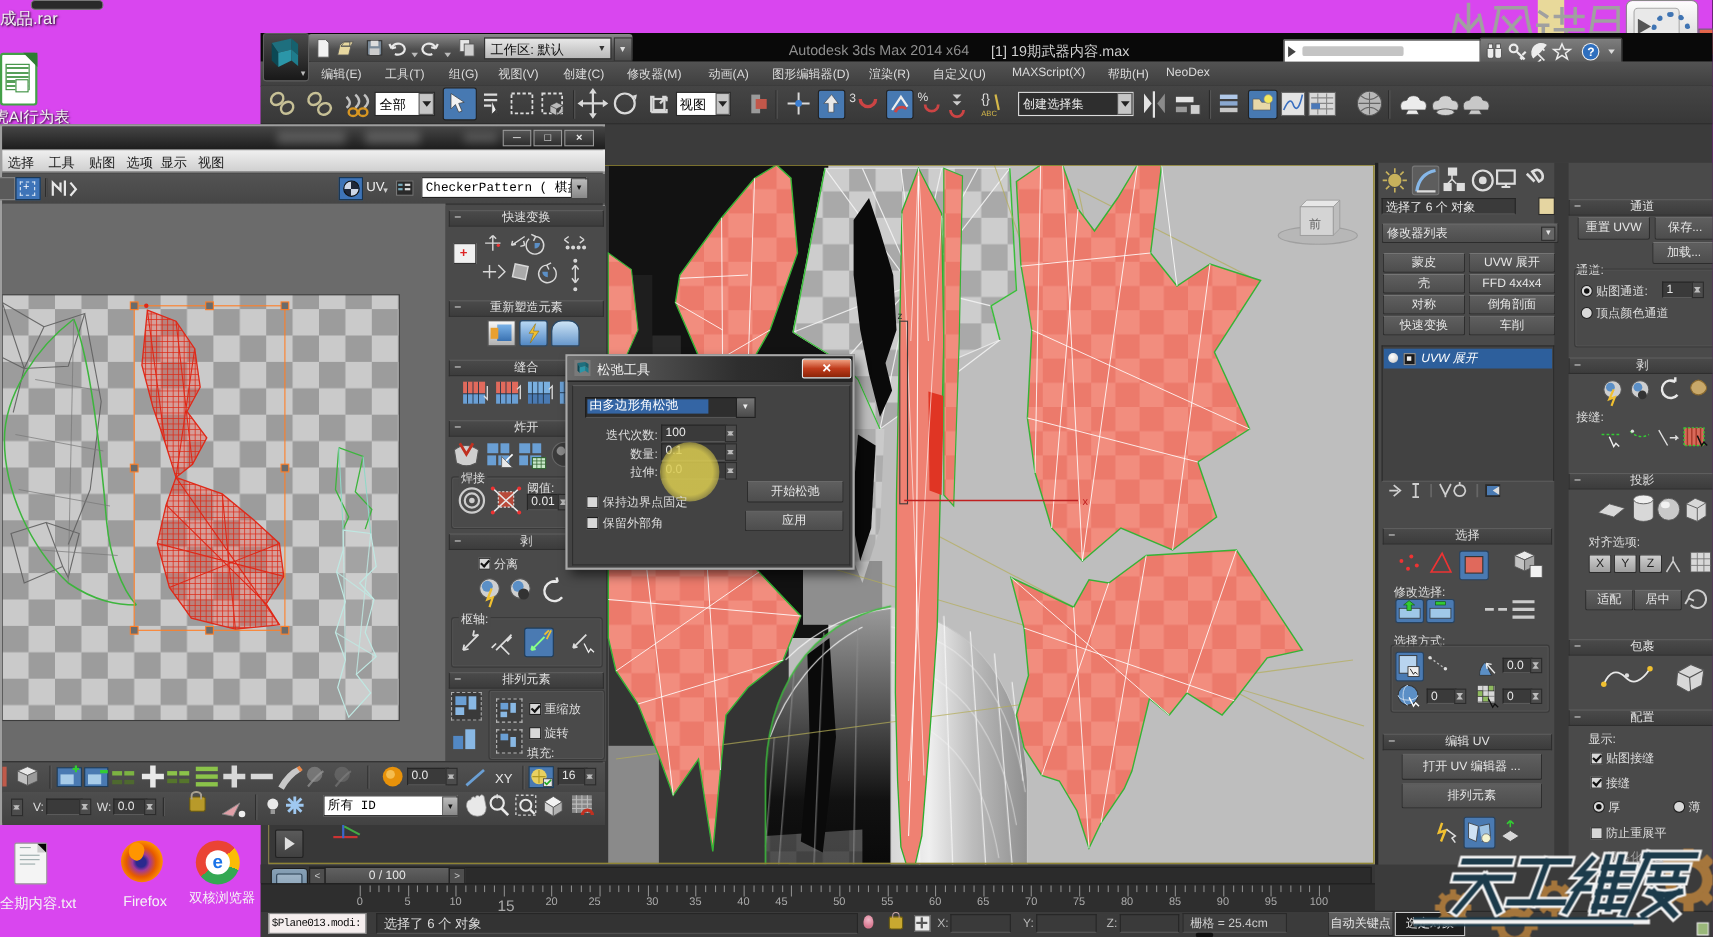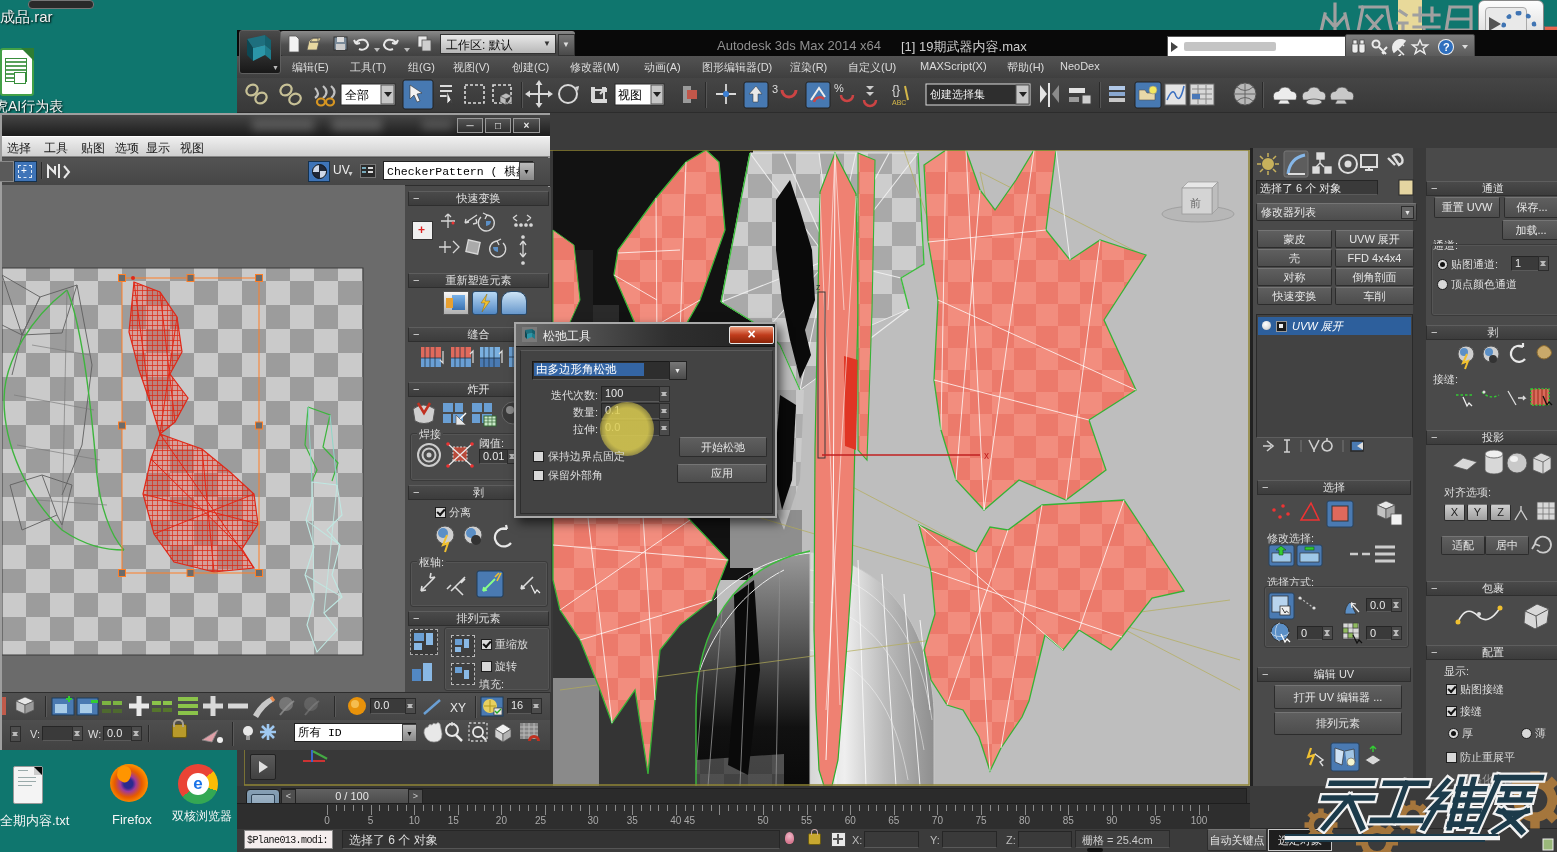--- a/index.html
+++ b/index.html
@@ -1,14 +1,14 @@
 <!DOCTYPE html>
 <html><head><meta charset="utf-8"><style>
 html,body{margin:0;padding:0;background:#000;}
-#scr{position:relative;width:1557px;height:852px;overflow:hidden;background:#0f766e;
+#scr{position:relative;width:1557px;height:852px;overflow:hidden;background:#d946ef;
   font-family:"Liberation Sans",sans-serif;color:#ddd;font-size:12px;}
 .abs{position:absolute;}
 .btn{position:absolute;background:linear-gradient(#5f5f5f,#4d4d4d);border:1px solid #2c2c2c;
   border-top-color:#757575;border-radius:2px;color:#e6e6e6;text-align:center;font-size:11px;}
 .fld{position:absolute;background:#3a3a3a;border:1px solid #262626;border-bottom-color:#5a5a5a;
   color:#e8e8e8;font-size:11px;padding-left:3px;}
 .spn{position:absolute;width:9px;background:#4c4c4c;border:1px solid #2c2c2c;}
 .spn:before{content:"";position:absolute;left:1px;top:2px;border:3px solid transparent;border-bottom:4px solid #bbb;}
 .spn:after{content:"";position:absolute;left:1px;bottom:2px;border:3px solid transparent;border-top:4px solid #bbb;}
 .hdr{position:absolute;background:linear-gradient(#4a4a4a,#3c3c3c);border:1px solid #2e2e2e;border-top-color:#5e5e5e;
@@ -610,21 +610,21 @@
           <div style="position:absolute;left:151.0px;top:1px;width:1px;height:6px;background:#8a8a8a"></div>
           <div style="position:absolute;left:159.8px;top:1px;width:1px;height:6px;background:#8a8a8a"></div>
           <div style="position:absolute;left:168.5px;top:1px;width:1px;height:6px;background:#8a8a8a"></div>
           <div style="position:absolute;left:177.2px;top:1px;width:1px;height:10px;background:#8a8a8a"></div>
           <div style="position:absolute;left:167.2px;top:11px;width:20px;text-align:center;font-size:10px;color:#aaa">10</div>
           <div style="position:absolute;left:185.9px;top:1px;width:1px;height:6px;background:#8a8a8a"></div>
           <div style="position:absolute;left:194.6px;top:1px;width:1px;height:6px;background:#8a8a8a"></div>
           <div style="position:absolute;left:203.4px;top:1px;width:1px;height:6px;background:#8a8a8a"></div>
           <div style="position:absolute;left:212.1px;top:1px;width:1px;height:6px;background:#8a8a8a"></div>
           <div style="position:absolute;left:220.8px;top:1px;width:1px;height:10px;background:#8a8a8a"></div>
-          <div style="position:absolute;left:210.8px;top:11px;width:20px;text-align:left;font-size:10px;color:#aaa">15</div>
+          <div style="position:absolute;left:210.8px;top:11px;width:20px;text-align:right;font-size:14px;color:#aaa">15</div>
           <div style="position:absolute;left:229.5px;top:1px;width:1px;height:6px;background:#8a8a8a"></div>
           <div style="position:absolute;left:238.2px;top:1px;width:1px;height:6px;background:#8a8a8a"></div>
           <div style="position:absolute;left:247.0px;top:1px;width:1px;height:6px;background:#8a8a8a"></div>
           <div style="position:absolute;left:255.7px;top:1px;width:1px;height:6px;background:#8a8a8a"></div>
           <div style="position:absolute;left:264.4px;top:1px;width:1px;height:10px;background:#8a8a8a"></div>
           <div style="position:absolute;left:254.4px;top:11px;width:20px;text-align:center;font-size:10px;color:#aaa">20</div>
           <div style="position:absolute;left:273.1px;top:1px;width:1px;height:6px;background:#8a8a8a"></div>
           <div style="position:absolute;left:281.8px;top:1px;width:1px;height:6px;background:#8a8a8a"></div>
           <div style="position:absolute;left:290.6px;top:1px;width:1px;height:6px;background:#8a8a8a"></div>
           <div style="position:absolute;left:299.3px;top:1px;width:1px;height:6px;background:#8a8a8a"></div>
@@ -646,21 +646,21 @@
           <div style="position:absolute;left:412.6px;top:1px;width:1px;height:6px;background:#8a8a8a"></div>
           <div style="position:absolute;left:421.4px;top:1px;width:1px;height:6px;background:#8a8a8a"></div>
           <div style="position:absolute;left:430.1px;top:1px;width:1px;height:6px;background:#8a8a8a"></div>
           <div style="position:absolute;left:438.8px;top:1px;width:1px;height:10px;background:#8a8a8a"></div>
           <div style="position:absolute;left:428.8px;top:11px;width:20px;text-align:center;font-size:10px;color:#aaa">40</div>
           <div style="position:absolute;left:447.5px;top:1px;width:1px;height:6px;background:#8a8a8a"></div>
           <div style="position:absolute;left:456.2px;top:1px;width:1px;height:6px;background:#8a8a8a"></div>
           <div style="position:absolute;left:465.0px;top:1px;width:1px;height:6px;background:#8a8a8a"></div>
           <div style="position:absolute;left:473.7px;top:1px;width:1px;height:6px;background:#8a8a8a"></div>
           <div style="position:absolute;left:482.4px;top:1px;width:1px;height:10px;background:#8a8a8a"></div>
-          <div style="position:absolute;left:447px;top:11px;width:20px;text-align:left;font-size:10px;color:#aaa">45</div>
+          <div style="position:absolute;left:459px;top:11px;width:20px;text-align:right;font-size:10px;color:#aaa">45</div>
           <div style="position:absolute;left:491.1px;top:1px;width:1px;height:6px;background:#8a8a8a"></div>
           <div style="position:absolute;left:499.8px;top:1px;width:1px;height:6px;background:#8a8a8a"></div>
           <div style="position:absolute;left:508.6px;top:1px;width:1px;height:6px;background:#8a8a8a"></div>
           <div style="position:absolute;left:517.3px;top:1px;width:1px;height:6px;background:#8a8a8a"></div>
           <div style="position:absolute;left:526.0px;top:1px;width:1px;height:10px;background:#8a8a8a"></div>
           <div style="position:absolute;left:516.0px;top:11px;width:20px;text-align:center;font-size:10px;color:#aaa">50</div>
           <div style="position:absolute;left:534.7px;top:1px;width:1px;height:6px;background:#8a8a8a"></div>
           <div style="position:absolute;left:543.4px;top:1px;width:1px;height:6px;background:#8a8a8a"></div>
           <div style="position:absolute;left:552.2px;top:1px;width:1px;height:6px;background:#8a8a8a"></div>
           <div style="position:absolute;left:560.9px;top:1px;width:1px;height:6px;background:#8a8a8a"></div>

